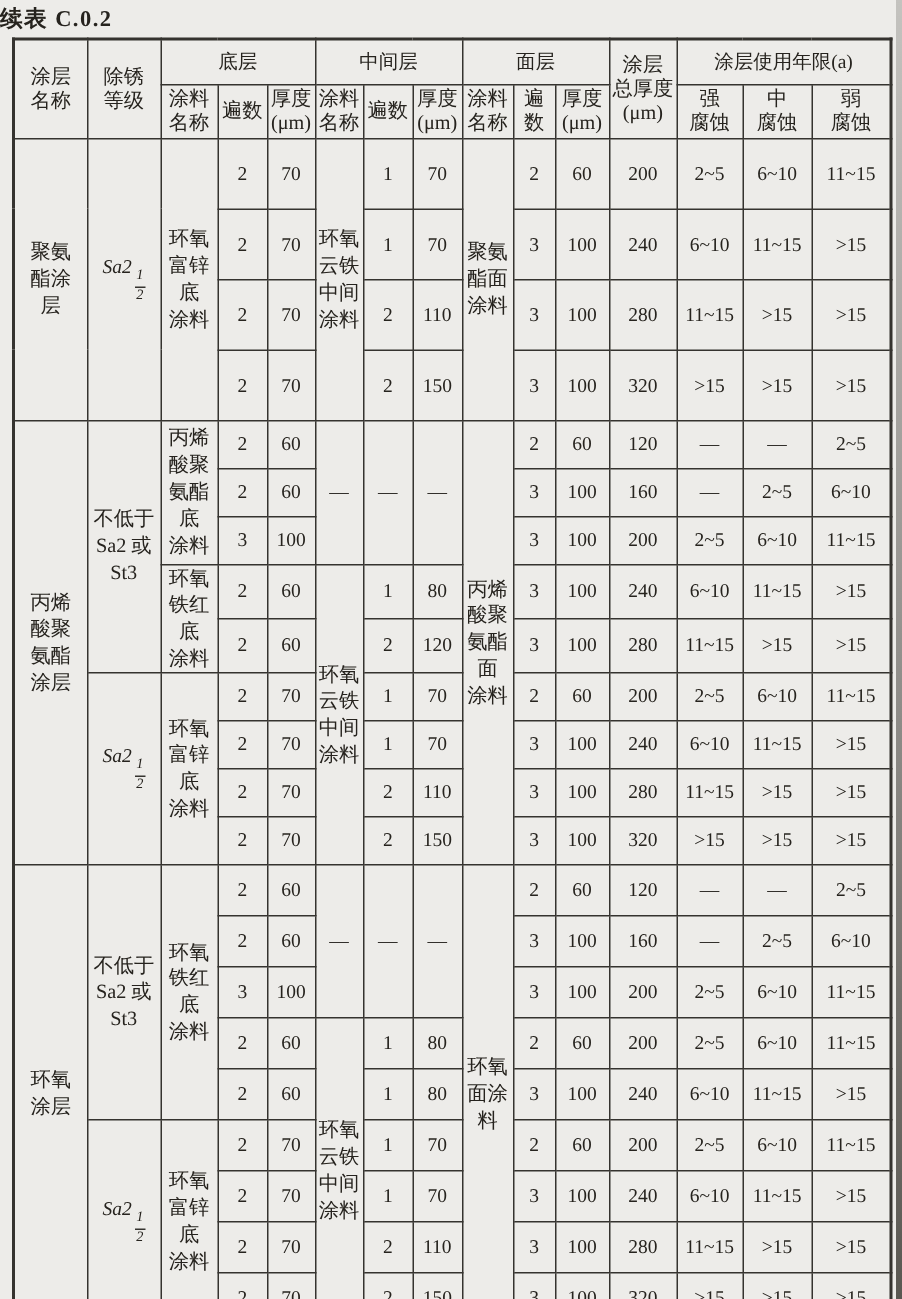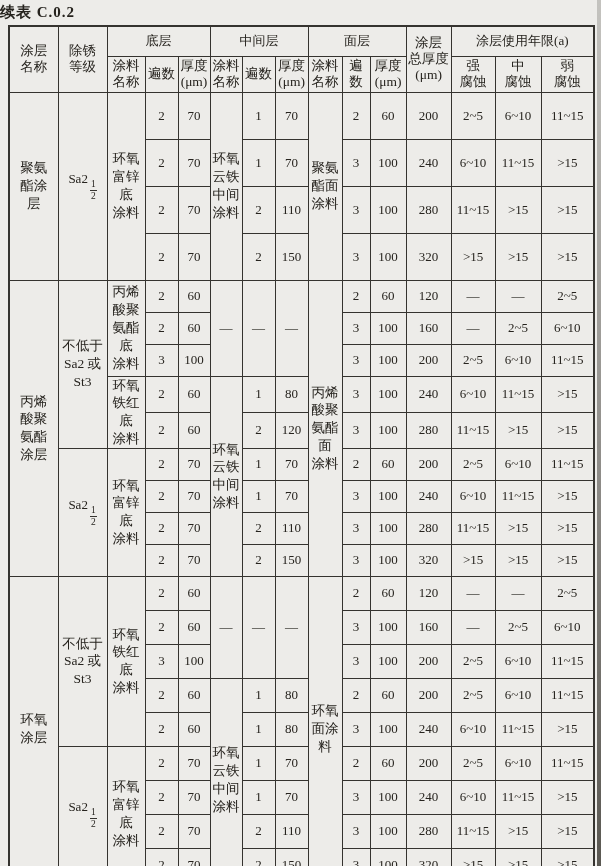--- a/index.html
+++ b/index.html
@@ -17,21 +17,21 @@
     margin:3px 0 0 8px;border:2px solid #35332f;
   }
   td{
     border:1px solid #35332f;text-align:center;vertical-align:middle;
     padding:0 1px;font-size:13px;overflow:hidden;
   }
   .vn{white-space:pre-line;line-height:1.32;font-size:13.5px;}
   .hd{white-space:pre-line;line-height:1.22;font-size:13.5px;}
   tr.r1{height:30px} tr.r2{height:36px}
   tr.s1{height:47px} tr.s2{height:32px} tr.s3{height:34px}
-  .grade{white-space:nowrap;}
+  .grade{white-space:nowrap;font-style:italic;}
   .frac{
     display:inline-flex;flex-direction:column;align-items:center;
     vertical-align:-4px;line-height:1;font-size:9.5px;margin-left:2px;
   }
   .frac .fn{border-bottom:1px solid #35332f;padding:0 1px 1px;}
   .frac .fd{padding-top:1px;}
   .edge{
     position:fixed;top:0;right:0;width:4px;height:866px;
     background:linear-gradient(180deg,#c4c3bf,#8e8c88 55%,#5a5852);
   }

